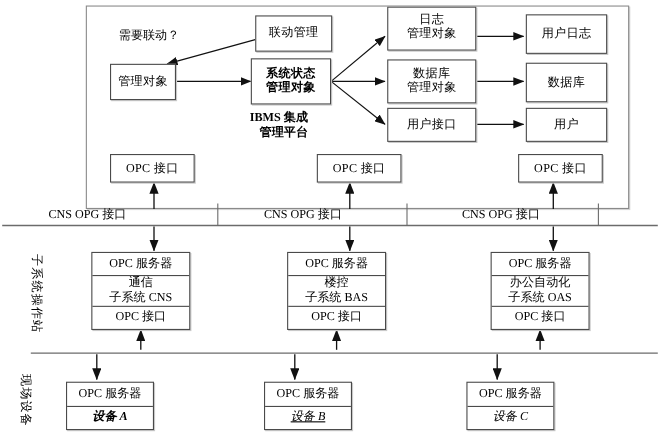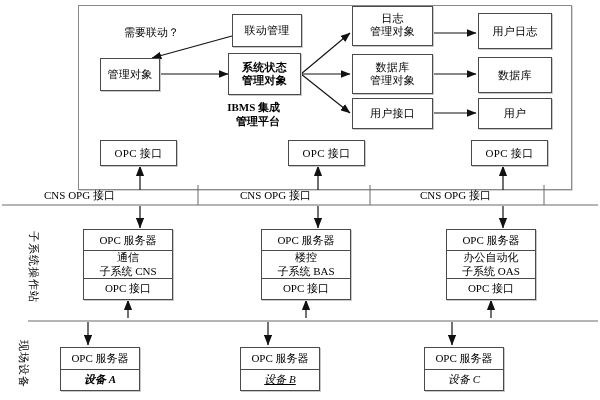--- a/index.html
+++ b/index.html
@@ -166,21 +166,21 @@
   </div>
 
   <div class="box" style="left:478px;top:57px;width:74px;height:36px;">
     <span class="ln">数据库</span>
   </div>
 
   <div class="box" style="left:478px;top:98px;width:74px;height:31px;justify-content:center;">
     <span class="ln">用户</span>
   </div>
 
-  <div class="txt" style="left:124px;top:26px;">需要联动？</div>
+  <div class="txt" style="left:108px;top:26px;">需要联动？</div>
 
   <div class="txt center bold" style="left:160px;top:101px;width:120px;">IBMS 集成</div>
   <div class="txt center bold" style="left:160px;top:115px;width:120px;">管理平台</div>
 
   <div class="box" style="left:100px;top:140px;width:77px;height:26px;">
     <span class="ln">OPC 接口</span>
   </div>
   <div class="box" style="left:288px;top:140px;width:77px;height:26px;">
     <span class="ln">OPC 接口</span>
   </div>

